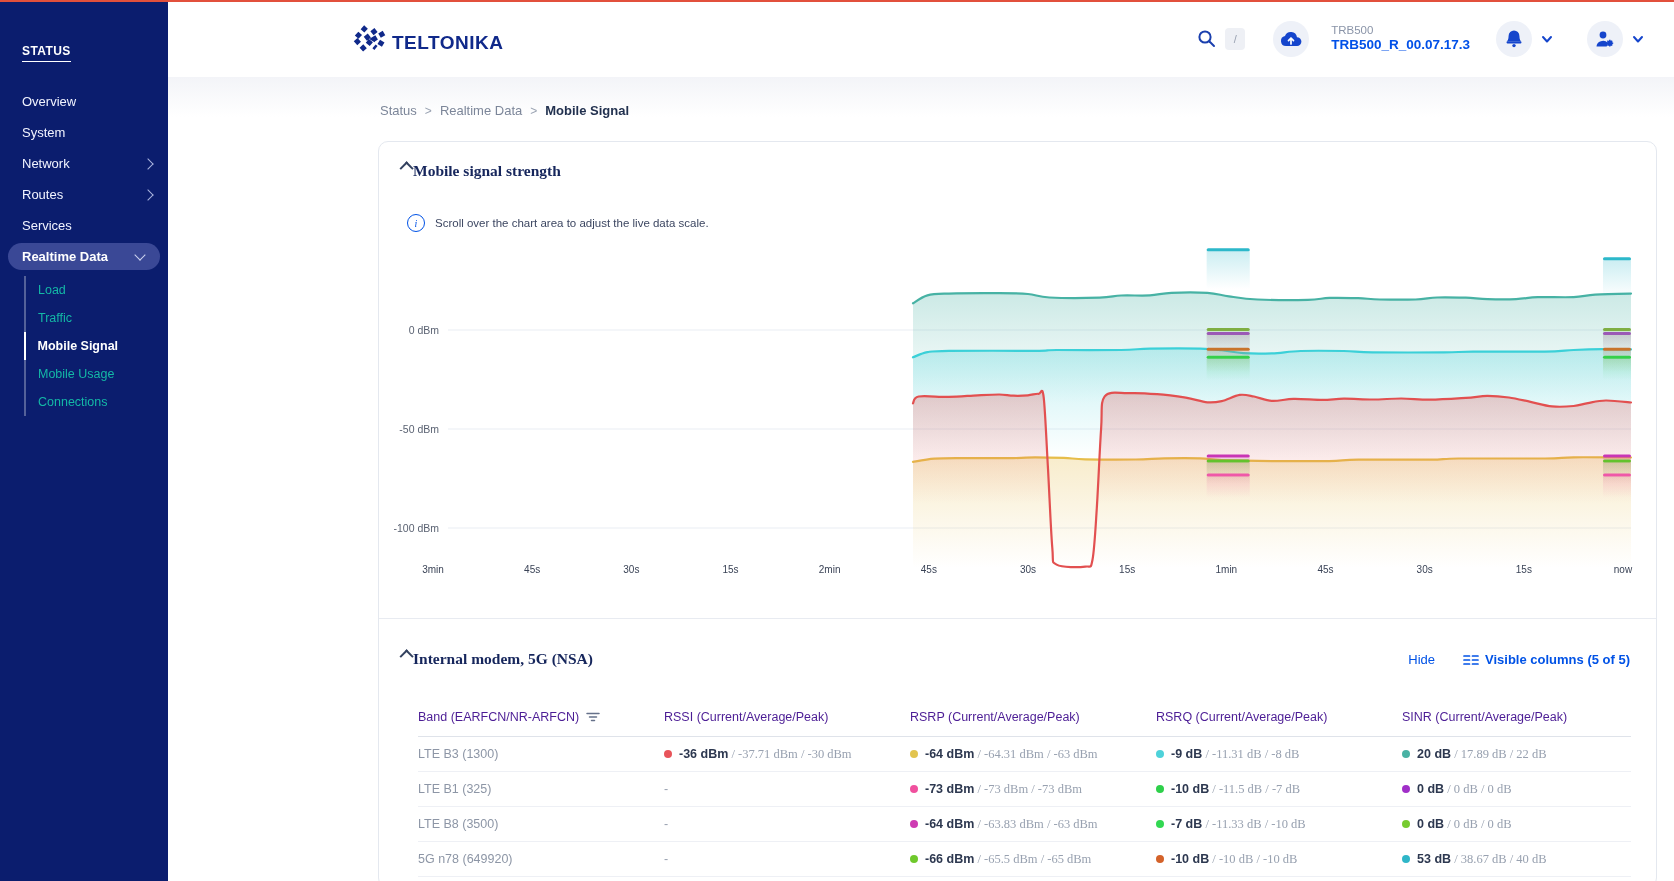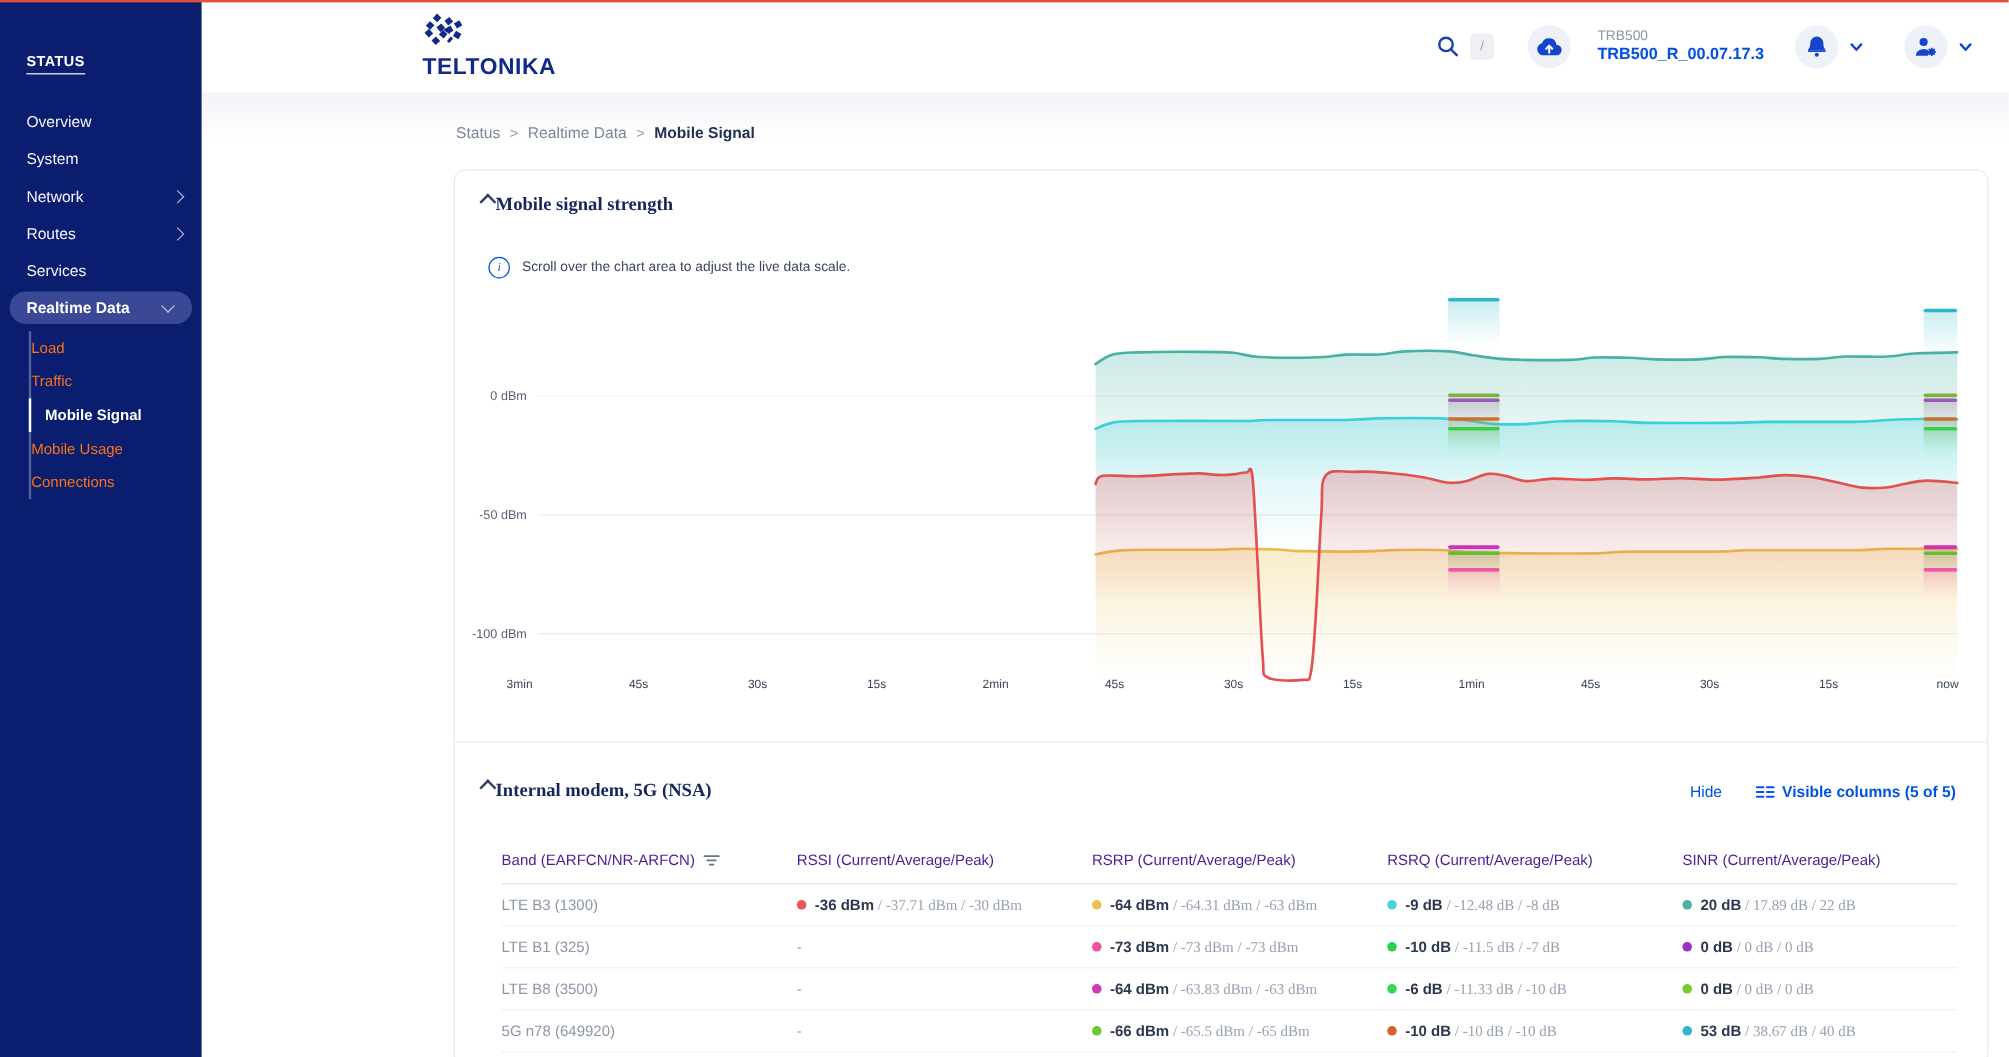--- a/index.html
+++ b/index.html
@@ -9,27 +9,27 @@
   
   .sidebar{position:absolute;left:0;top:0;width:168px;height:881px;background:#0b1d6e;z-index:50;}
   .status-label{display:inline-block;margin:44px 0 14px 22px;color:#fff;font-size:12px;font-weight:700;letter-spacing:.4px;border-bottom:1.5px solid #fff;padding-bottom:3px;}
   .nav{margin-top:10px;}
   .nav-item{position:relative;height:31px;display:flex;align-items:center;padding-left:22px;color:#f2f4ff;font-size:13px;cursor:pointer;}
   .nav-item .chev{position:absolute;right:16px;}
   .chev-r{width:7px;height:7px;border-right:1.6px solid #aab4dd;border-bottom:1.6px solid #aab4dd;transform:rotate(-45deg);}
   .chev-d{width:7px;height:7px;border-right:1.6px solid #cdd4f0;border-bottom:1.6px solid #cdd4f0;transform:rotate(45deg);margin-top:-4px;}
   .nav-item.active{background:#3a4896;border-radius:14px;margin:2px 8px;height:27px;padding-left:14px;font-weight:700;color:#fff;}
   .subnav{margin:6px 0 0 24px;border-left:2px solid rgba(255,255,255,.30);}
-  .sub-item{height:28px;display:flex;align-items:center;color:#f97316;font-size:12.5px;cursor:pointer;}
+  .sub-item{height:28px;display:flex;align-items:center;padding-left:12px;color:#14b8a6;font-size:12.5px;cursor:pointer;}
   .sub-item.active{color:#fff;font-weight:700;margin-left:-2.5px;border-left:2.5px solid #fff;padding-left:12px;}
 
   
   .header{position:absolute;left:168px;top:0;right:0;height:77px;background:#fff;display:flex;align-items:center;z-index:40;}
   .page-shade{position:absolute;left:168px;top:77px;right:0;height:40px;background:linear-gradient(#f3f4f8,#ffffff);}
-  .logo{display:flex;align-items:flex-start;margin-left:184px;gap:6px;flex-direction:column;}
+  .logo{display:flex;align-items:flex-end;margin-left:184px;gap:6px;}
   .logo-text{font-size:19px;font-weight:800;color:#10298a;letter-spacing:.5px;}
   .hright{position:absolute;right:30px;top:0;height:77px;display:flex;align-items:center;}
   .iconbtn{display:flex;align-items:center;justify-content:center;cursor:pointer;}
   .circle{width:36px;height:36px;border-radius:50%;background:#eef1f8;}
   .keybox{width:20px;height:22px;border-radius:4px;background:#eef0f5;color:#9aa2b2;font-size:11px;display:flex;align-items:center;justify-content:center;margin-left:8px;}
   .devtext{margin-left:22px;margin-right:26px;line-height:1.25;}
   .dev-model{font-size:11.5px;color:#8a94a8;}
   .dev-fw{font-size:13.5px;font-weight:700;color:#0050e8;}
   .grp{display:flex;align-items:center;gap:9px;}
   .mr34{margin-right:34px;}
@@ -375,35 +375,35 @@
           <span>RSRQ (Current/Average/Peak)</span>
         </div>
         <div class="th">
           <span>SINR (Current/Average/Peak)</span>
         </div>
       </div>
       <div class="trow tbody-row">
         <div class="band-cell">LTE B3 (1300)</div>
         <div><span class="dot" style="background: rgb(232, 84, 90);"></span><span class="val-main">-36 dBm</span><span class="val-rest"> / -37.71 dBm / -30 dBm</span></div>
         <div><span class="dot" style="background: rgb(226, 196, 79);"></span><span class="val-main">-64 dBm</span><span class="val-rest"> / -64.31 dBm / -63 dBm</span></div>
-        <div><span class="dot" style="background: rgb(78, 210, 218);"></span><span class="val-main">-9 dB</span><span class="val-rest"> / -12.48 dB / -8 dB</span></div>
+        <div><span class="dot" style="background: rgb(78, 210, 218);"></span><span class="val-main">-9 dB</span><span class="val-rest"> / -11.31 dB / -8 dB</span></div>
         <div><span class="dot" style="background: rgb(73, 178, 164);"></span><span class="val-main">20 dB</span><span class="val-rest"> / 17.89 dB / 22 dB</span></div>
       </div>
       <div class="trow tbody-row">
         <div class="band-cell">LTE B1 (325)</div>
         <div><span class="dash">-</span></div>
         <div><span class="dot" style="background: rgb(240, 80, 158);"></span><span class="val-main">-73 dBm</span><span class="val-rest"> / -73 dBm / -73 dBm</span></div>
         <div><span class="dot" style="background: rgb(46, 208, 74);"></span><span class="val-main">-10 dB</span><span class="val-rest"> / -11.5 dB / -7 dB</span></div>
         <div><span class="dot" style="background: rgb(160, 47, 200);"></span><span class="val-main">0 dB</span><span class="val-rest"> / 0 dB / 0 dB</span></div>
       </div>
       <div class="trow tbody-row">
         <div class="band-cell">LTE B8 (3500)</div>
         <div><span class="dash">-</span></div>
         <div><span class="dot" style="background: rgb(206, 59, 178);"></span><span class="val-main">-64 dBm</span><span class="val-rest"> / -63.83 dBm / -63 dBm</span></div>
-        <div><span class="dot" style="background: rgb(50, 216, 82);"></span><span class="val-main">-6 dB</span><span class="val-rest"> / -11.33 dB / -10 dB</span></div>
+        <div><span class="dot" style="background: rgb(50, 216, 82);"></span><span class="val-main">-7 dB</span><span class="val-rest"> / -11.33 dB / -10 dB</span></div>
         <div><span class="dot" style="background: rgb(119, 203, 48);"></span><span class="val-main">0 dB</span><span class="val-rest"> / 0 dB / 0 dB</span></div>
       </div>
       <div class="trow tbody-row">
         <div class="band-cell">5G n78 (649920)</div>
         <div><span class="dash">-</span></div>
         <div><span class="dot" style="background: rgb(111, 201, 44);"></span><span class="val-main">-66 dBm</span><span class="val-rest"> / -65.5 dBm / -65 dBm</span></div>
         <div><span class="dot" style="background: rgb(212, 98, 42);"></span><span class="val-main">-10 dB</span><span class="val-rest"> / -10 dB / -10 dB</span></div>
         <div><span class="dot" style="background: rgb(47, 182, 200);"></span><span class="val-main">53 dB</span><span class="val-rest"> / 38.67 dB / 40 dB</span></div>
       </div>
     </div>

